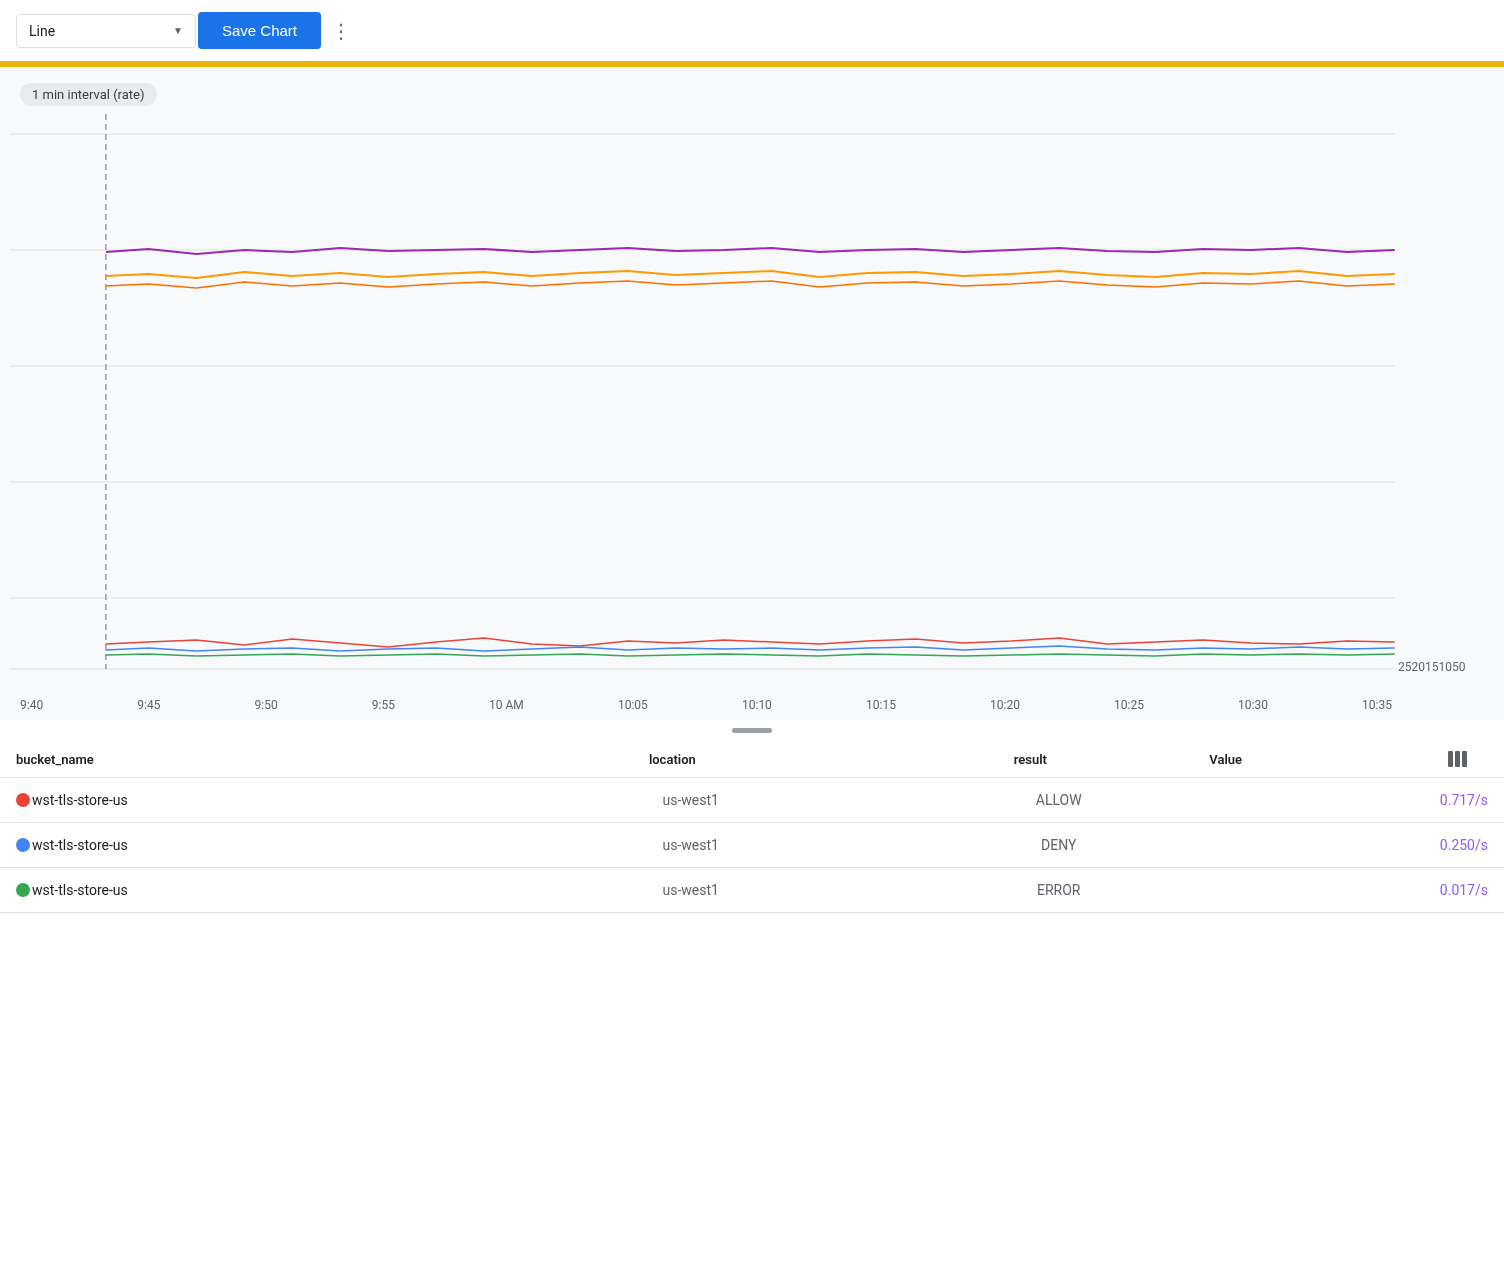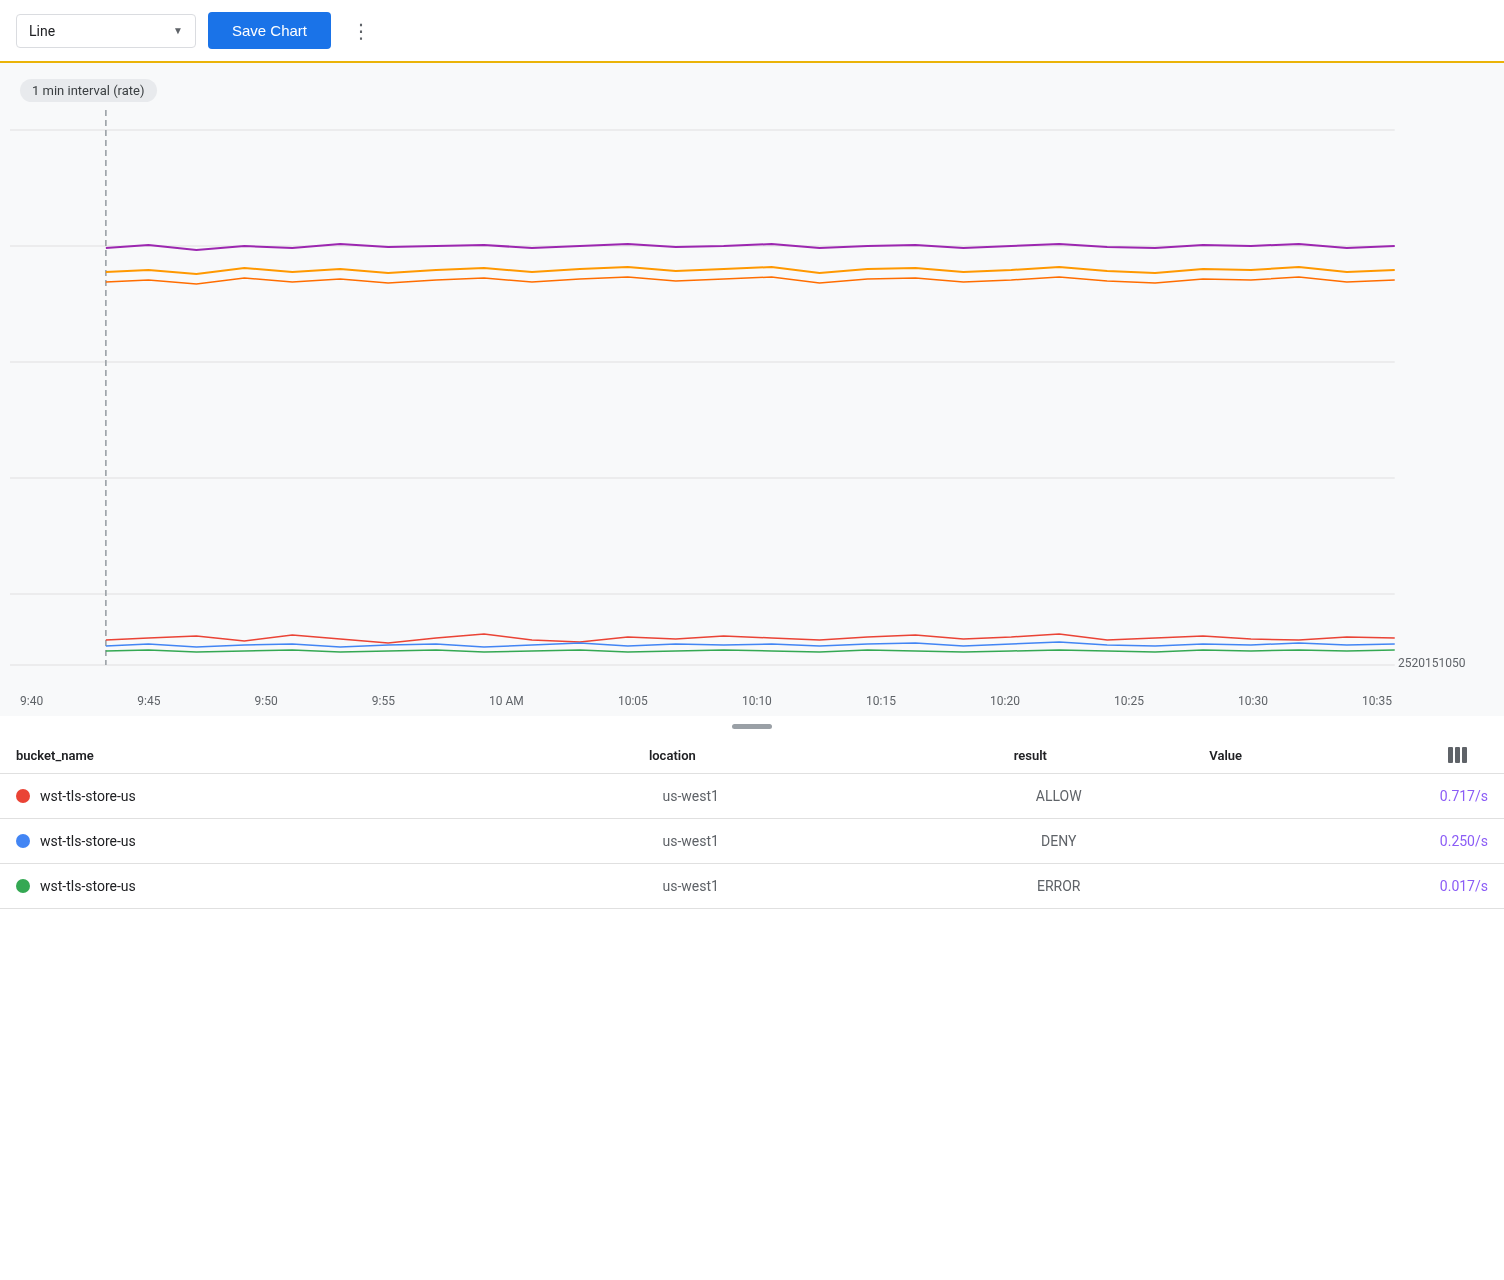--- a/index.html
+++ b/index.html
@@ -6,22 +6,22 @@
     body {
       font-family: 'Google Sans', Roboto, Arial, sans-serif;
       background: #fff;
       color: #202124;
       font-size: 14px;
     }
     .header {
       display: flex;
       align-items: center;
       padding: 12px 16px;
-      border-bottom: 2px solid #eab308;
-      gap: 12px;
+      border-bottom: 6px solid #eab308;
+      gap: 2px;
     }
     .chart-type-select {
       display: flex;
       align-items: center;
       border: 1px solid #dadce0;
       border-radius: 4px;
       padding: 8px 12px;
       min-width: 180px;
       cursor: pointer;
       background: #fff;
@@ -143,21 +143,21 @@
     .legend-header .col-result { flex: 1.5; text-align: center; }
     .legend-header .col-value { flex: 1; }
     .legend-header .col-icon { width: 40px; text-align: right; }
     .legend-row {
       display: flex;
       align-items: center;
       padding: 14px 16px;
       border-bottom: 1px solid #e0e0e0;
       font-size: 14px;
     }
-    .legend-row .col-bucket { flex: 2; display: flex; align-items: center; gap: 10px; }
+    .legend-row .col-bucket { flex: 2; display: flex; align-items: center; gap: 2px; }
     .legend-row .col-location { flex: 1.5; text-align: center; color: #5f6368; }
     .legend-row .col-result { flex: 1.5; text-align: center; color: #5f6368; }
     .legend-row .col-value { flex: 1; text-align: right; color: #8b5cf6; }
     .color-dot {
       width: 14px;
       height: 14px;
       border-radius: 50%;
       display: inline-block;
       flex-shrink: 0;
     }

